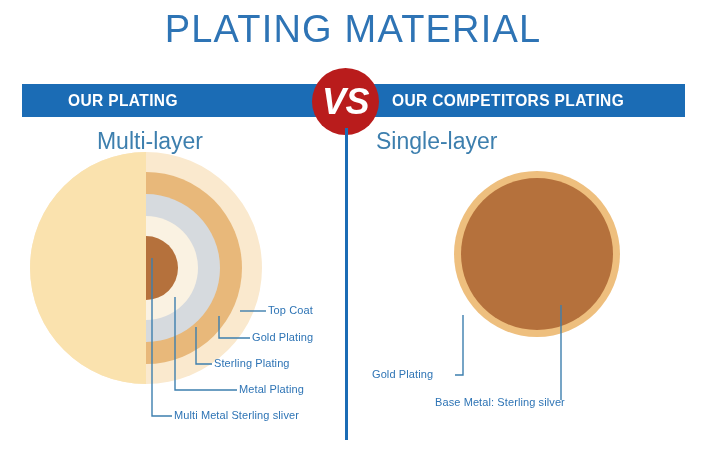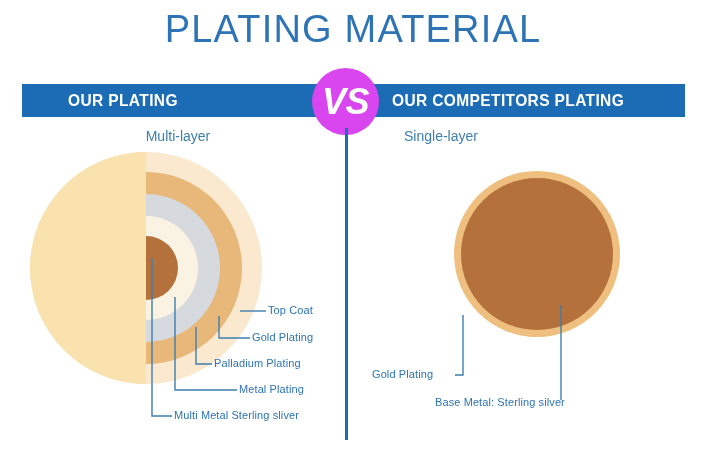--- a/index.html
+++ b/index.html
@@ -57,21 +57,21 @@
   .banner-label.left  { left: 68px;  transform-origin: left center; }
   .banner-label.right { left: 392px; transform-origin: left center; }
 
   .vs-badge {
     position: absolute;
     left: 312px;
     top: 68px;
     width: 67px;
     height: 67px;
     border-radius: 50%;
-    background: #d946ef;
+    background: #b91c1c;
     color: #ffffff;
     font-size: 36px;
     font-weight: bold;
     font-style: italic;
     letter-spacing: -0.5px;
     text-align: center;
     line-height: 67px;
   }
 
   
@@ -81,25 +81,24 @@
     top: 128px;
     width: 3px;
     height: 312px;
     background: #1B6CB5;
   }
 
   
   .col-subtitle {
     position: absolute;
     top: 128px;
-    font-size: 14px;
+    font-size: 23px;
     font-weight: 400;
     color: #3D7FAE;
     white-space: nowrap;
-    margin-left: 28px;
   }
   .col-subtitle.left  { left: 0;   width: 300px; text-align: center; }
   .col-subtitle.right { left: 376px; width: 290px; text-align: left; }
 
   
   .diagram-svg {
     position: absolute;
     left: 0;
     top: 0;
     width: 706px;
@@ -173,21 +172,21 @@
     <g fill="none" stroke="#3D7FAE" stroke-width="1.4">
       <path d="M 463 315 L 463 375 L 455 375"></path>
       <path d="M 561 305 L 561 400"></path>
     </g>
   </svg>
 
   <div class="leader-label" style="left:268px; top:304px;">Top Coat</div>
 
   <div class="leader-label" style="left:252px; top:331px;">Gold Plating</div>
 
-  <div class="leader-label" style="left:214px; top:357px;">Palladium Plating</div>
+  <div class="leader-label" style="left:214px; top:357px;">Sterling Plating</div>
 
   <div class="leader-label" style="left:239px; top:383px;">Metal Plating</div>
 
   <div class="leader-label" style="left:174px; top:409px;">Multi Metal Sterling sliver</div>
 
   <div class="leader-label" style="left:372px; top:368px;">Gold Plating</div>
 
   <div class="leader-label" style="left:407px; top:396px;margin-left:28px;">Base Metal: Sterling silver</div>
 
 </div>

